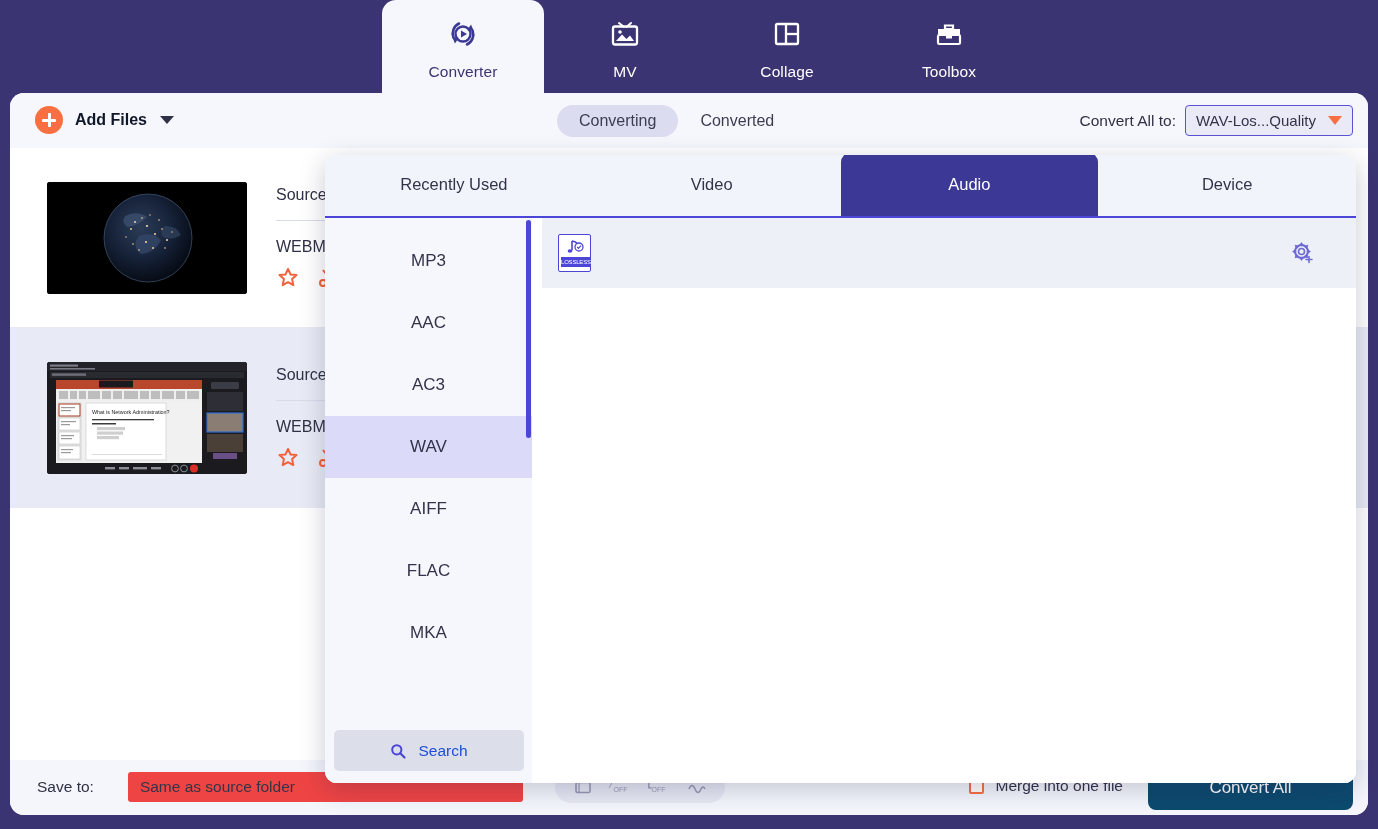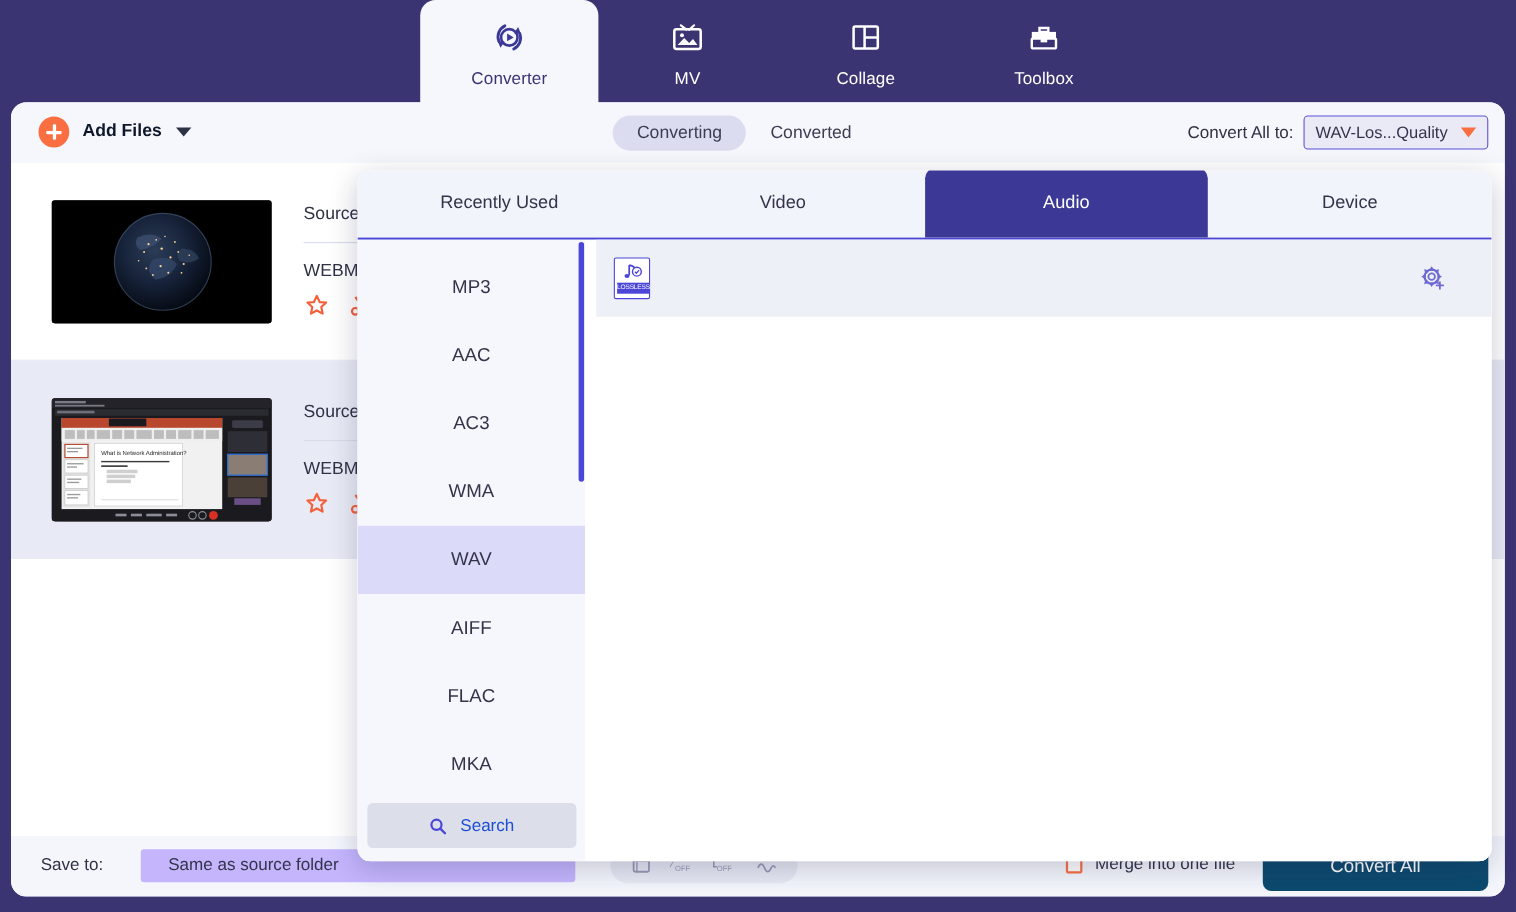--- a/index.html
+++ b/index.html
@@ -193,24 +193,24 @@
     background: #f4f6fc;
   }
   .saveto {
     position: absolute;
     left: 27px; top: 12px;
     display: flex; align-items: center; gap: 24px;
   }
   .saveto-label { font-size: 15.5px; color: #2f3145; margin-right: 10px; }
   .saveto-field {
     width: 395px; height: 30px;
-    background: #c4b5fd;
+    background: #ef4444;
     border-radius: 3px;
     display: flex; align-items: center;
-    padding-left: 25px;
+    padding-left: 12px;
     font-size: 15.5px;
     color: #33344a;
     cursor: text;
   }
   .mini-tools {
     position: absolute;
     left: 545px; top: 11px;
     height: 32px;
     background: #e6e8f3;
     border-radius: 16px;
@@ -695,21 +695,20 @@
       <div class="dd-tab">Device</div>
     </div>
 
     <div class="dd-body">
 
       <div class="fmt-col">
         <div class="fmt-scroll">
           <div class="fmt-item">MP3</div>
           <div class="fmt-item">AAC</div>
           <div class="fmt-item">AC3</div>
-          <div class="fmt-item">WMA</div>
           <div class="fmt-item selected">WAV</div>
           <div class="fmt-item">AIFF</div>
           <div class="fmt-item">FLAC</div>
           <div class="fmt-item">MKA</div>
         </div>
         <div class="fmt-track"></div>
         <div class="fmt-thumb"></div>
 
         <div class="fmt-search">
           <span class="search-ico">

